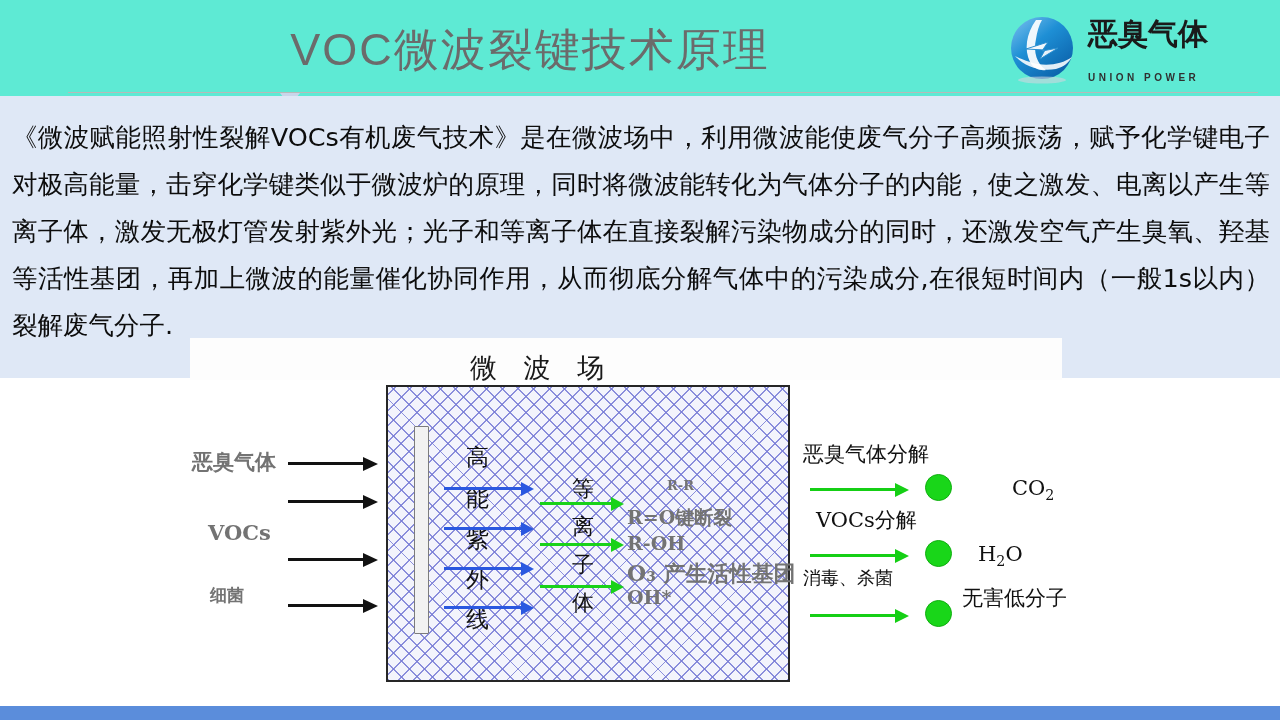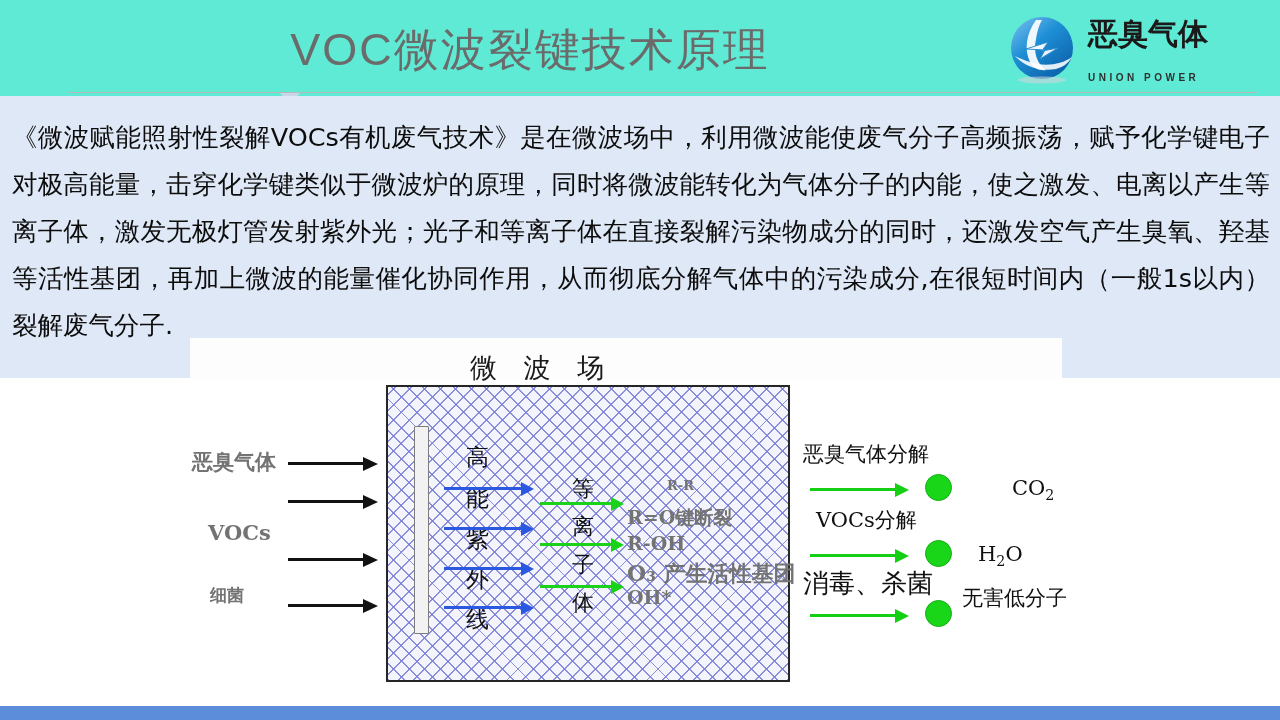--- a/index.html
+++ b/index.html
@@ -276,21 +276,21 @@
   <div class="lbl-black" style="left:816px;top:168px;font-size:21px;">VOCs分解</div>
   <div class="arrow green2" style="left:810px;top:216px;">
     <div class="shaft" style="width:86px;"></div>
       <div class="head" style="left:85px;"></div>
   </div>
   <div class="dot" style="left:925px;top:202px;"></div>
   <div class="lbl-black" style="left:978px;top:204px;font-size:21px;">
     <span>H</span><sub>2</sub><span>O</span>
   </div>
 
-  <div class="lbl-black" style="left:803px;top:228px;font-size:26px;">消毒、杀菌</div>
+  <div class="lbl-black" style="left:803px;top:228px;font-size:18px;">消毒、杀菌</div>
   <div class="arrow green2" style="left:810px;top:276px;">
     <div class="shaft" style="width:86px;"></div>
       <div class="head" style="left:85px;"></div>
   </div>
   <div class="dot" style="left:925px;top:262px;"></div>
   <div class="lbl-black" style="left:962px;top:246px;font-size:21px;">无害低分子</div>
 
 </div>
 
 <div id="bottom-bar"></div>

